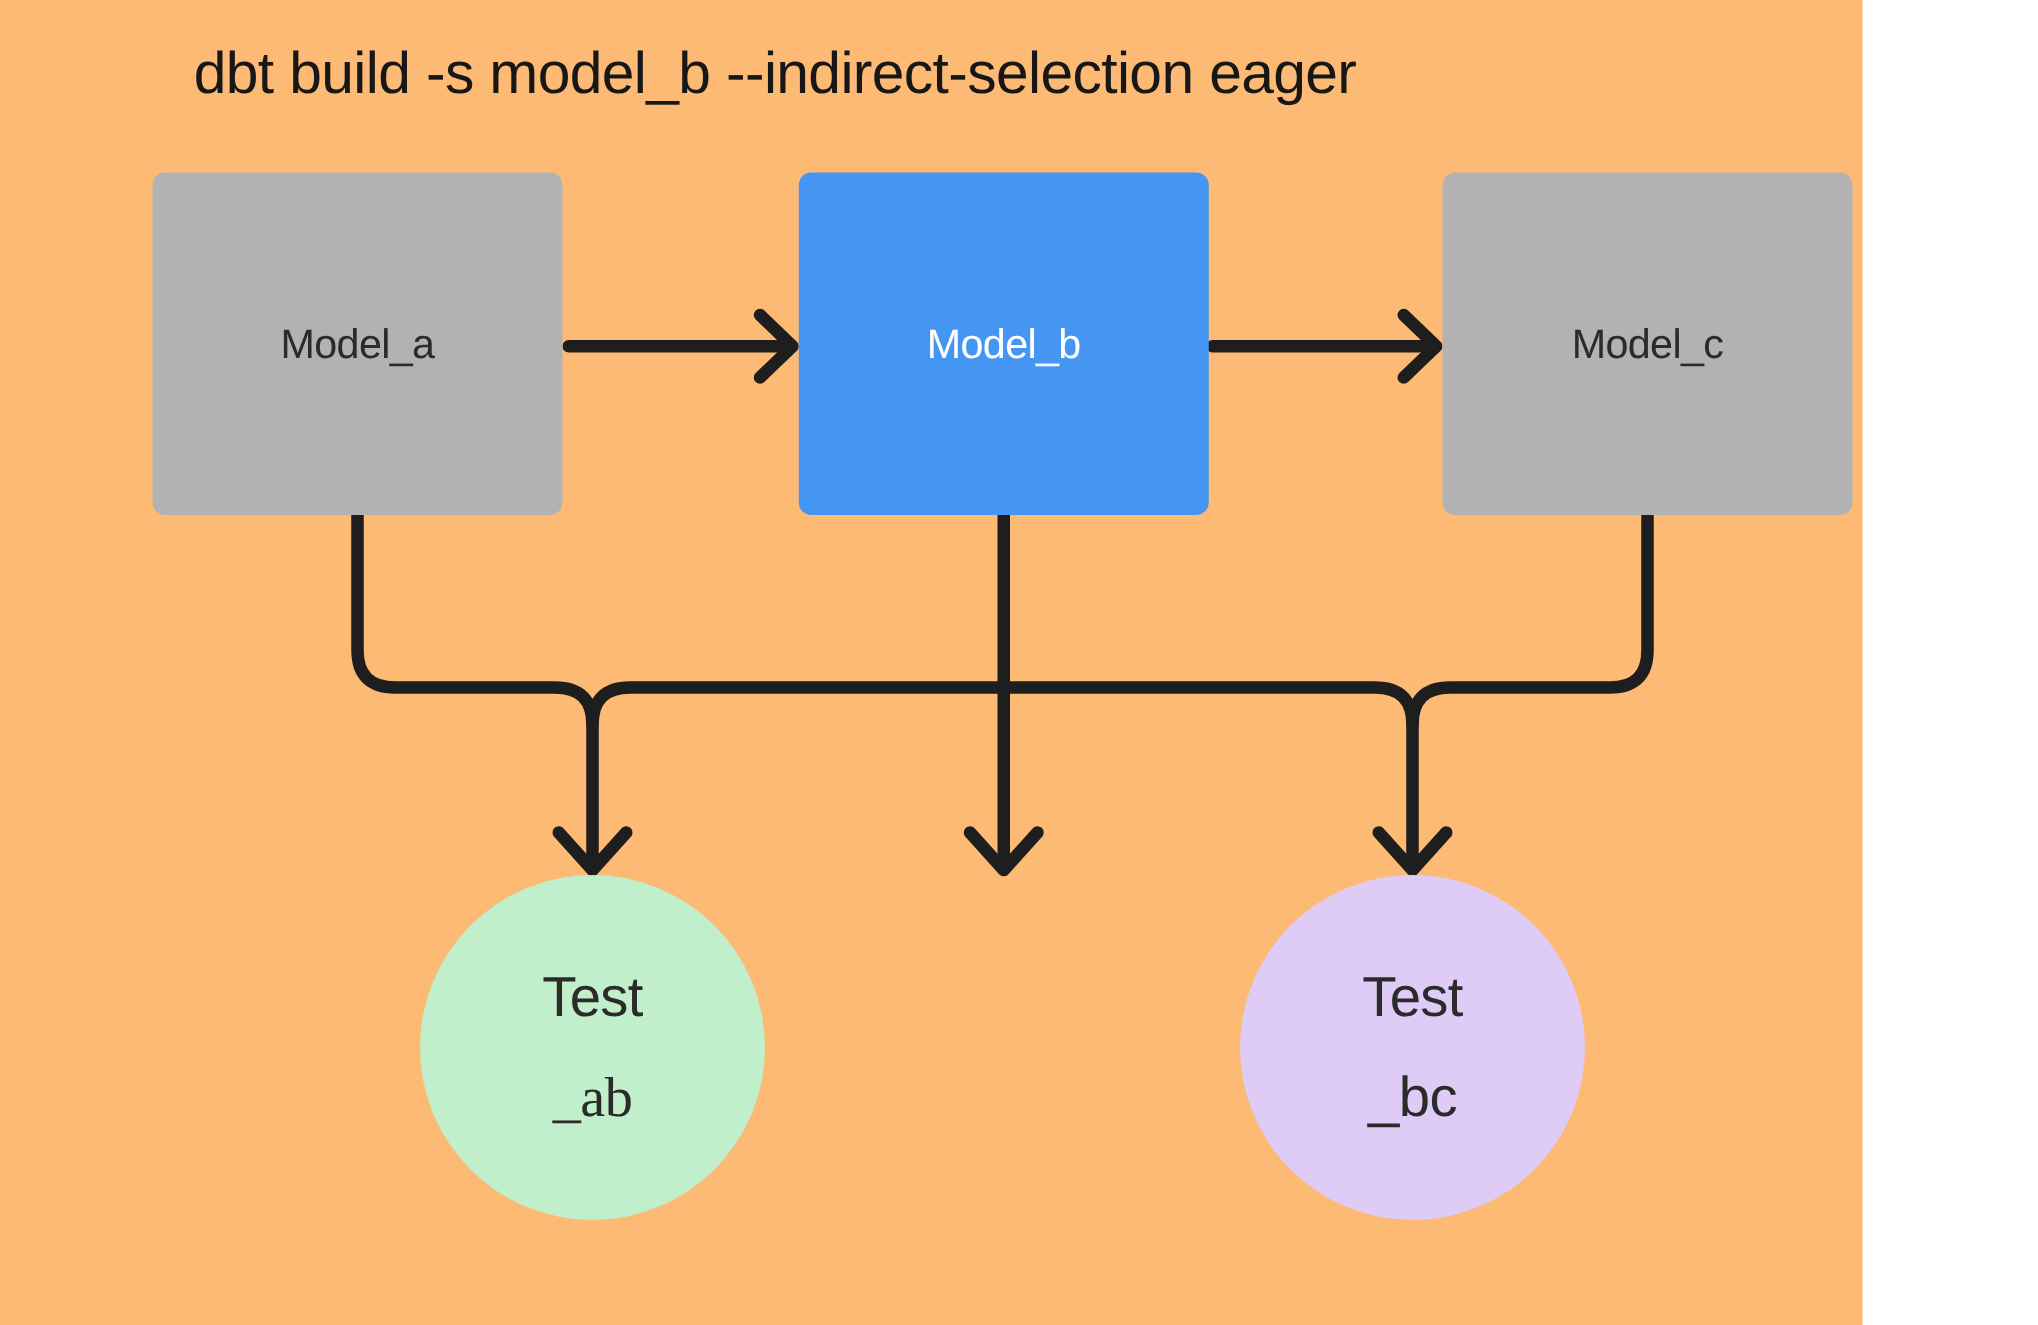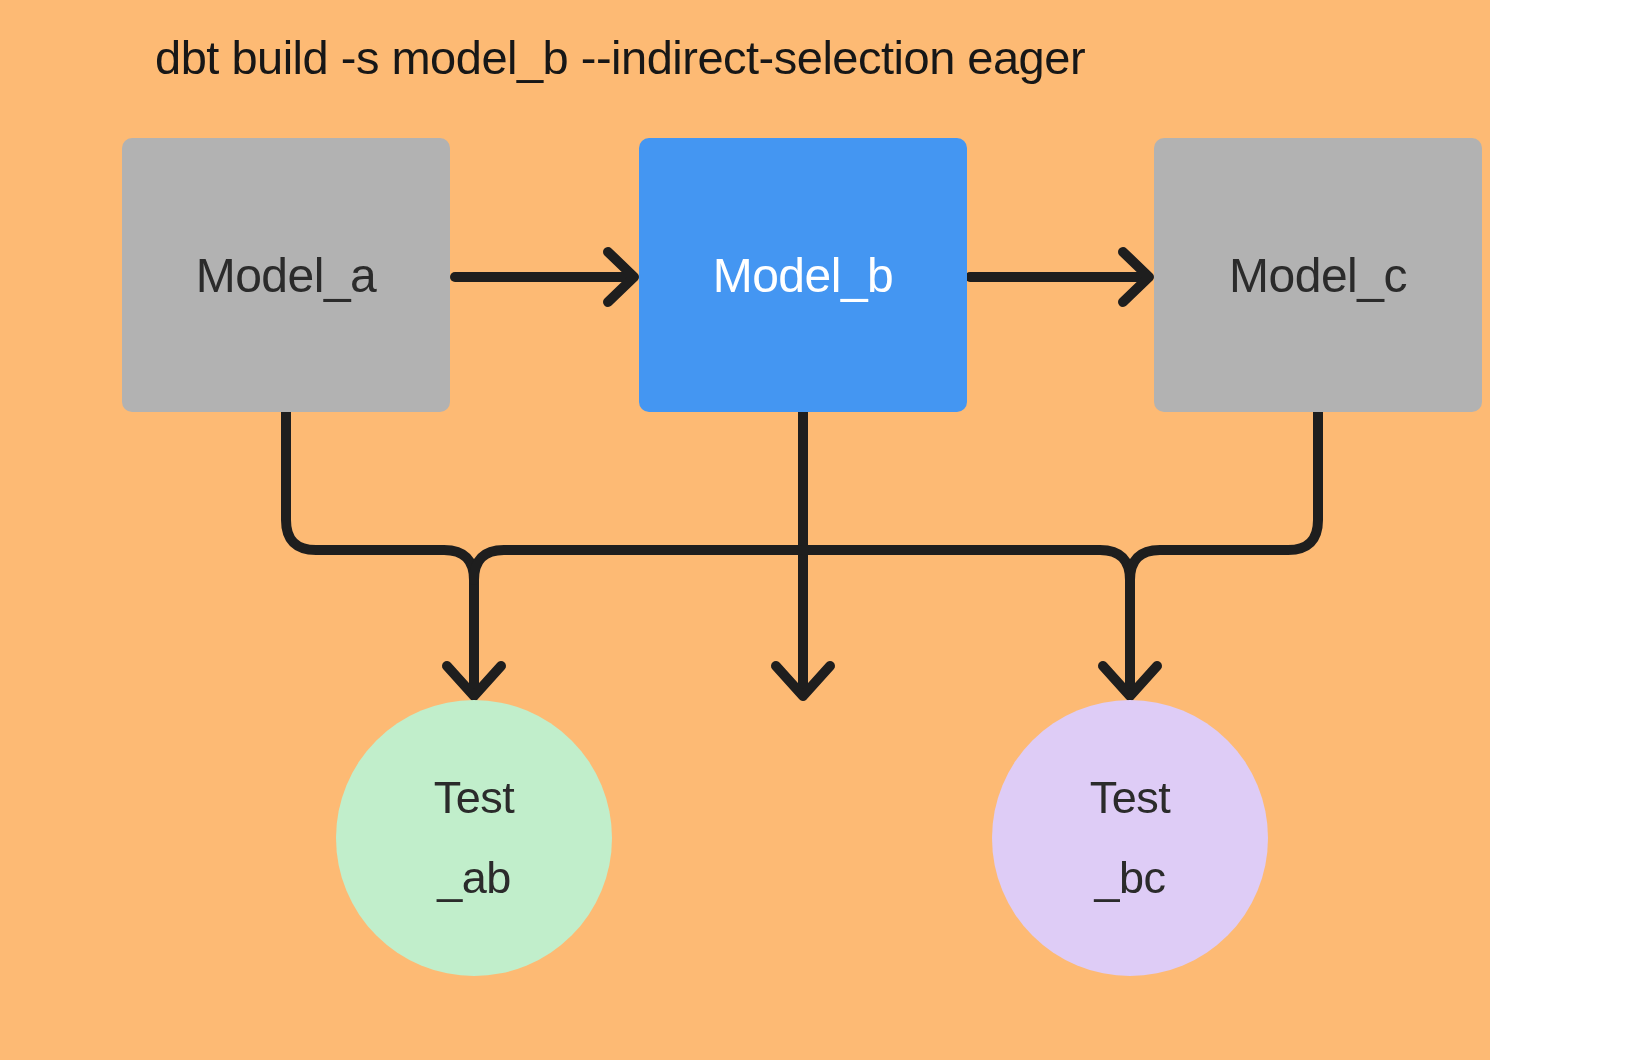--- a/index.html
+++ b/index.html
@@ -38,21 +38,21 @@
   .model-node {
     position: absolute;
     width: 328px;
     height: 274px;
     border-radius: 10px;
     display: flex;
     align-items: center;
     justify-content: center;
   }
   .model-node .node-label {
-    font-size: 48px;
+    font-size: 33px;
     font-weight: 500;
     letter-spacing: -0.5px;
     white-space: nowrap;
   }
   .pos-model-a { left: 122px; top: 138px; }
   .pos-model-b { left: 639px; top: 138px; }
   .pos-model-c { left: 1154px; top: 138px; }
   .test-node {
     position: absolute;
     width: 276px;
@@ -113,21 +113,21 @@
   <div class="model-node pos-model-b" style="background-color: rgb(68, 150, 242);">
     <span class="node-label" style="color: rgb(255, 255, 255);">Model_b</span>
   </div>
 
   <div class="model-node pos-model-c" style="background-color: rgb(178, 178, 178);">
     <span class="node-label" style="color: rgb(43, 43, 43);">Model_c</span>
   </div>
 
   <div class="test-node pos-test-ab" style="background-color: rgb(193, 238, 203);">
     <span class="test-line" style="color: rgb(43, 43, 43);">Test</span>
-    <span class="test-line" style="color: rgb(43, 43, 43);">_ab</span>
+    <span class="test-line" style="color: rgb(43, 43, 43); font-family: Liberation Serif, serif;">_ab</span>
   </div>
 
 
   <div class="test-node pos-test-bc" style="background-color: rgb(222, 204, 246);">
     <span class="test-line" style="color: rgb(43, 43, 43);">Test</span>
     <span class="test-line" style="color: rgb(43, 43, 43); text-align: center;">_bc</span>
   </div>
 
 </div>
 

